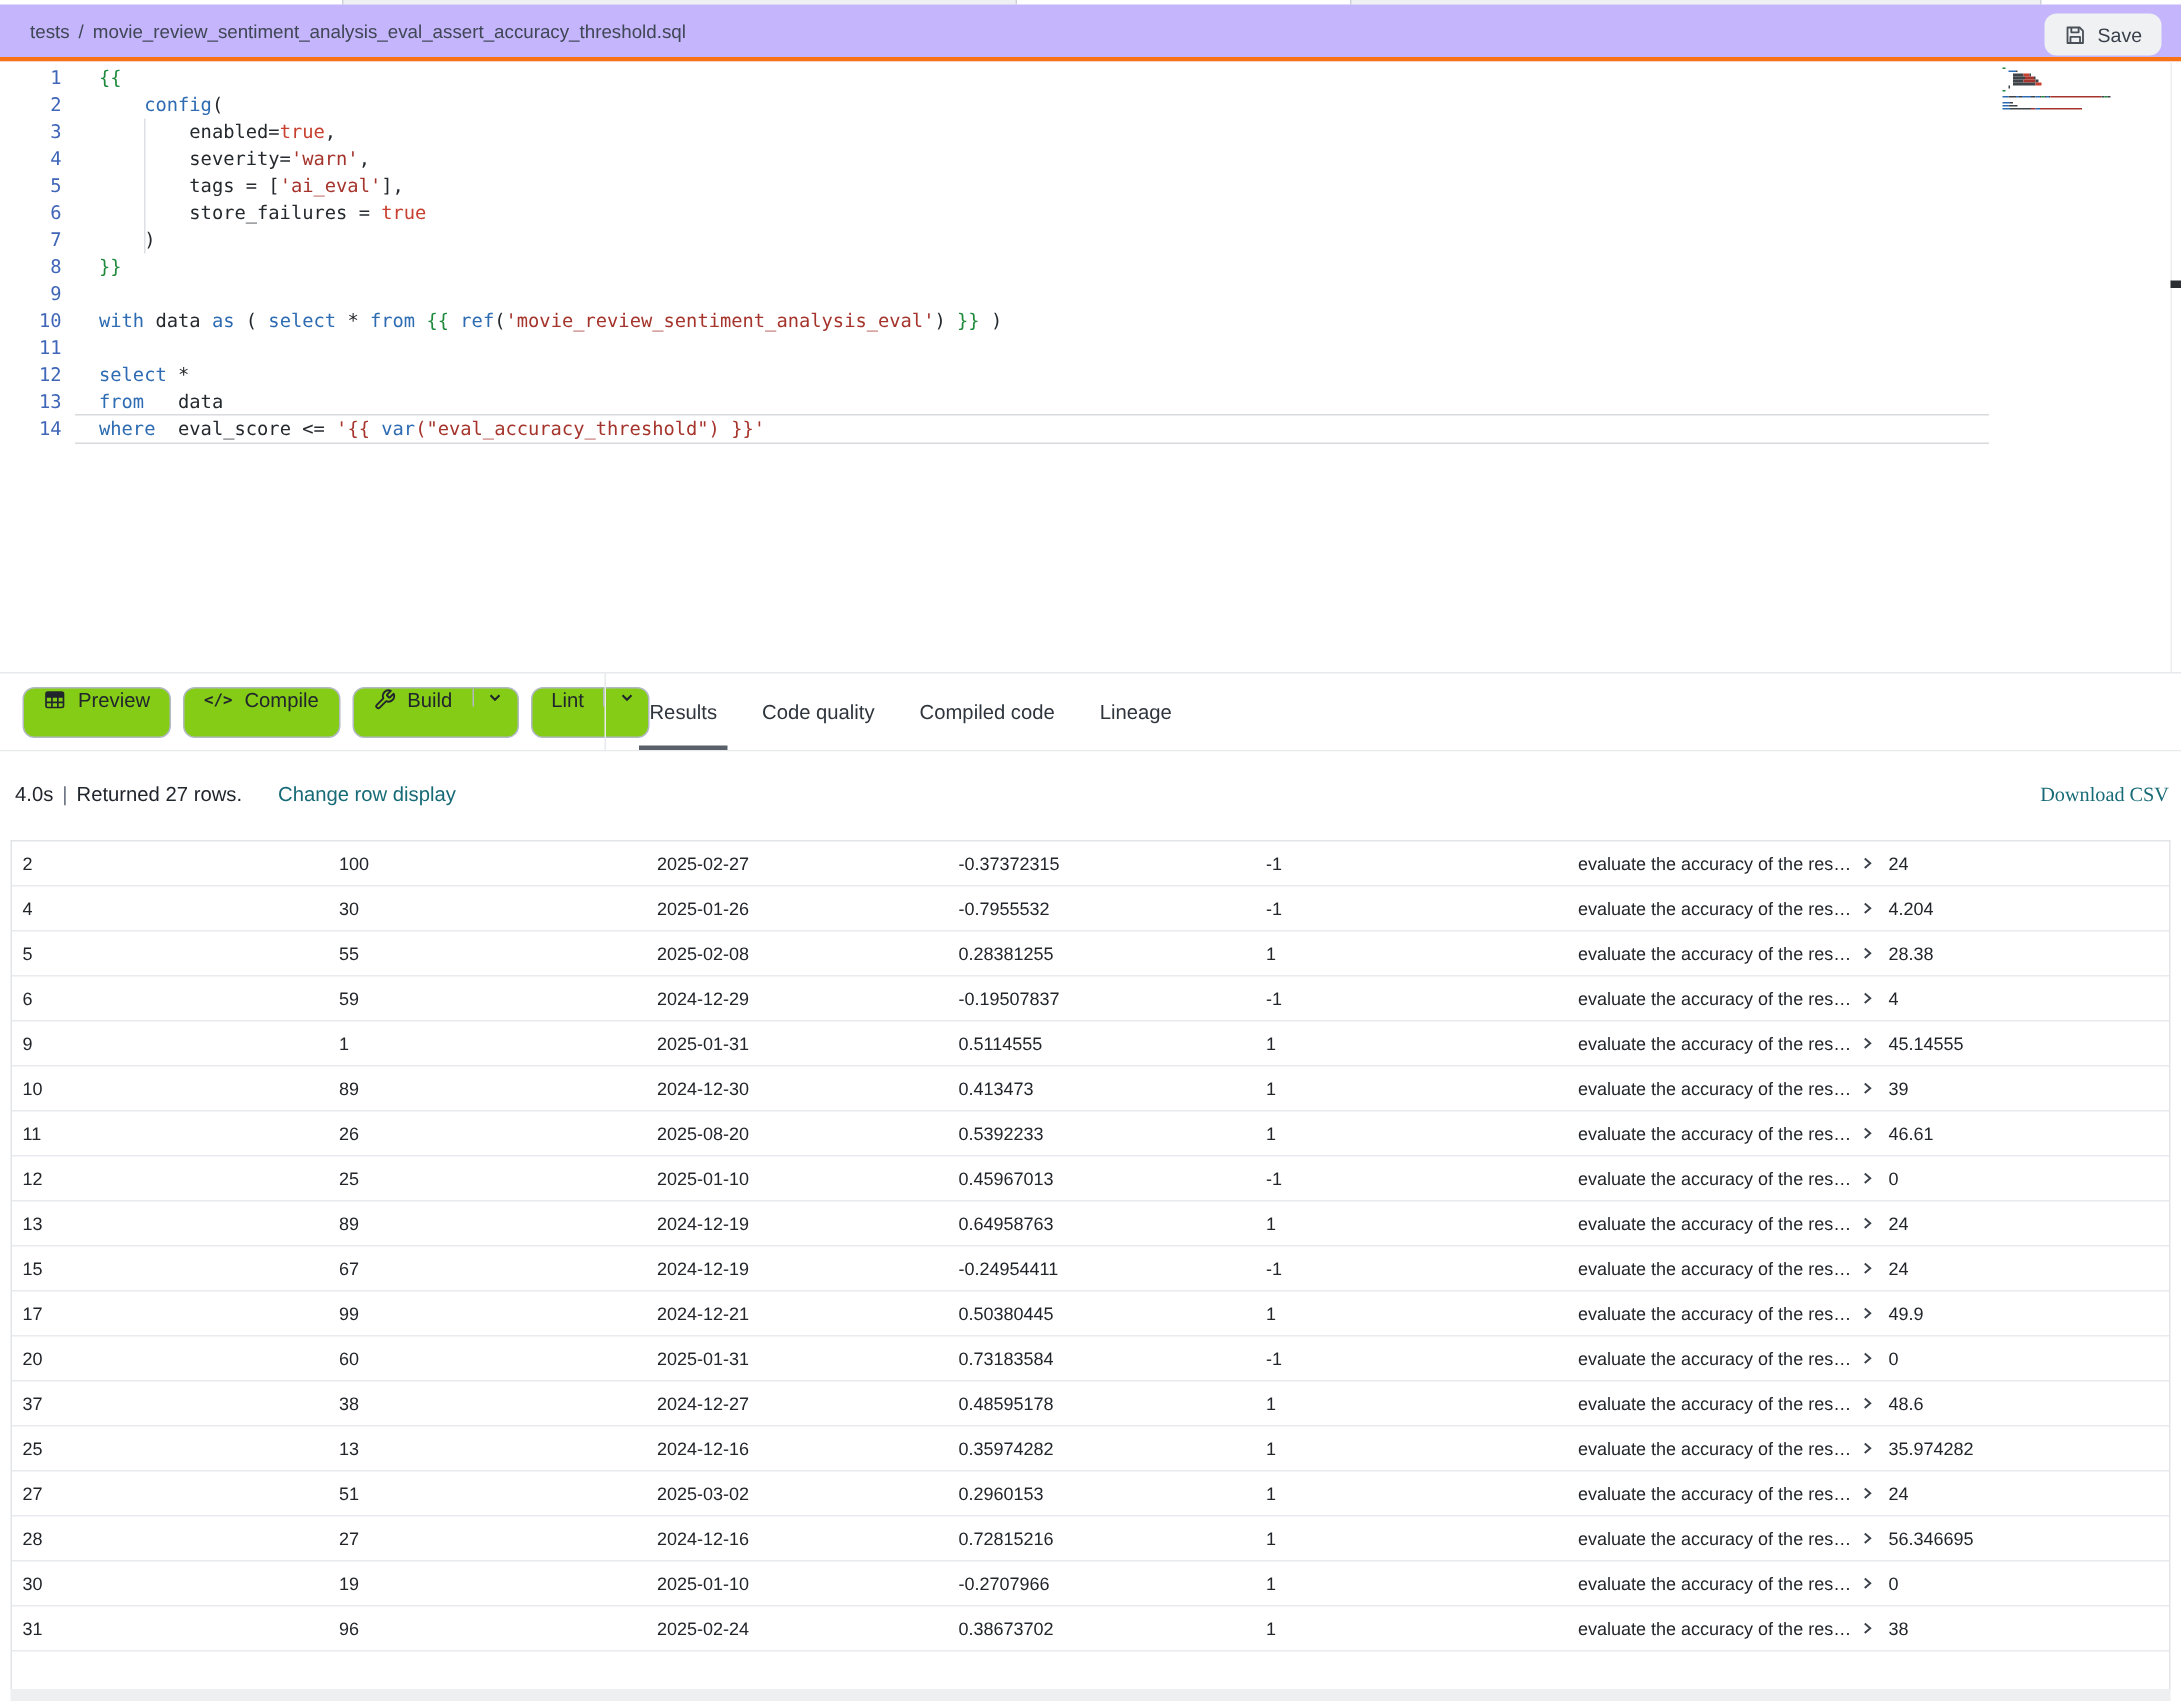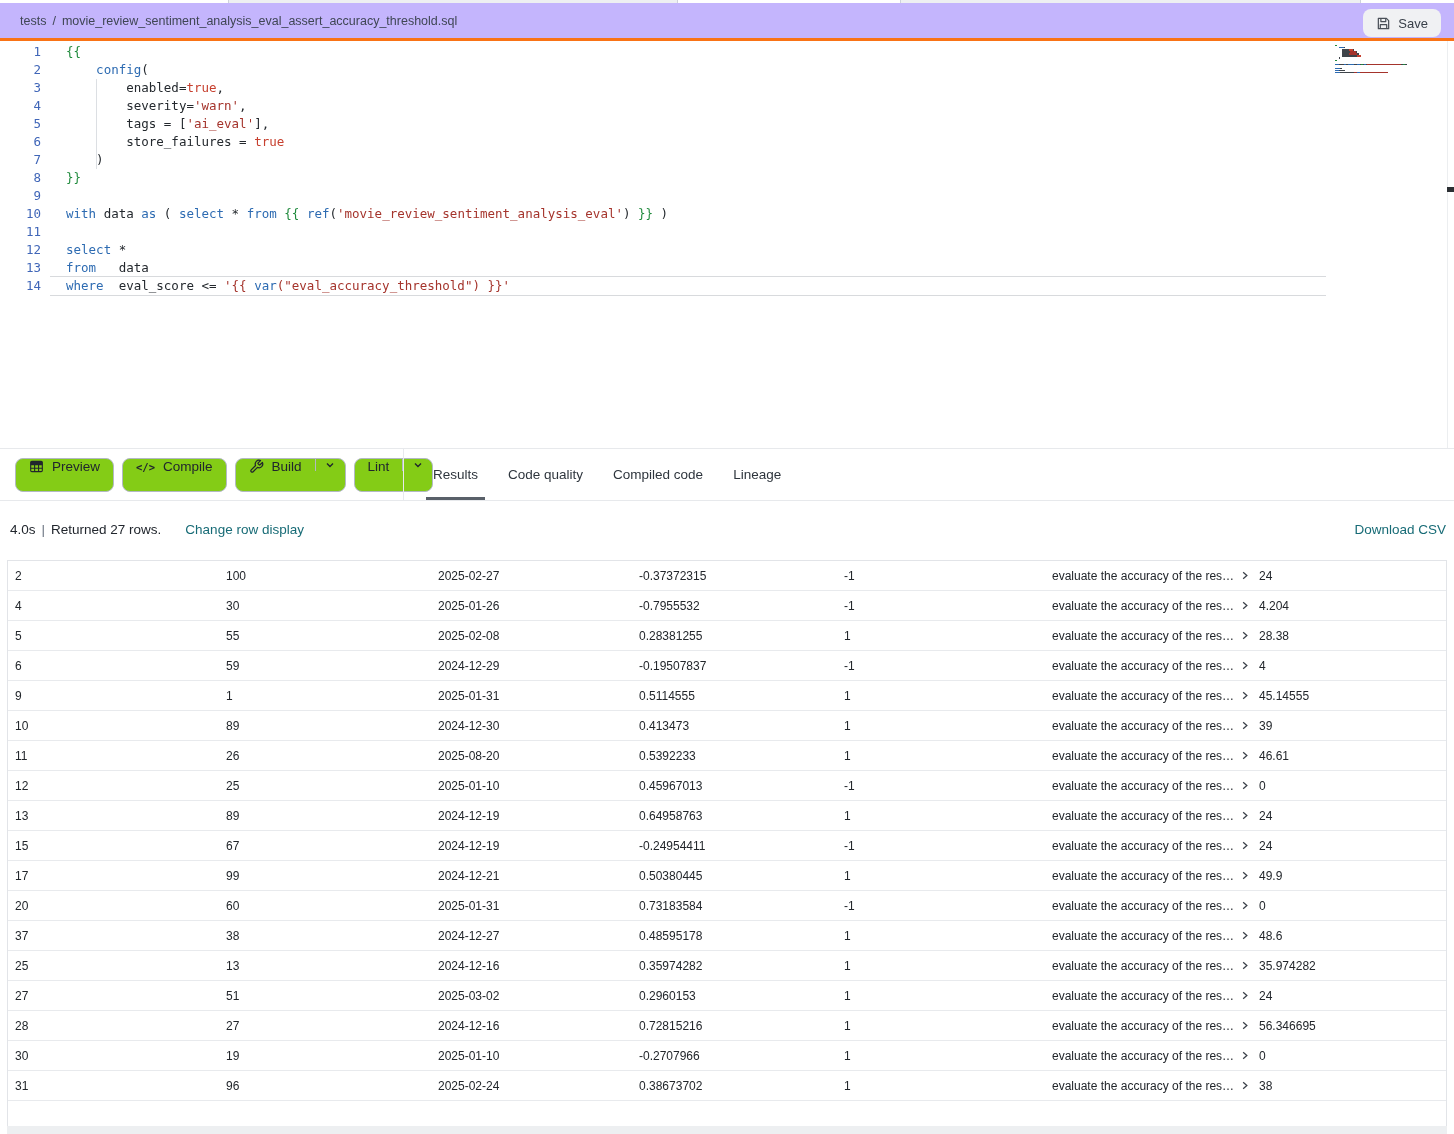--- a/index.html
+++ b/index.html
@@ -55,21 +55,21 @@
   .tab.active::after { content:""; position:absolute; left:8px; right:8px; bottom:0; height:3px;
          background:#596069; }
 
   
   #status-row { position:absolute; top:501px; left:0; width:1454px; height:59px; background:#fff; }
   .status-left { position:absolute; left:10px; top:21px; display:flex; align-items:center;
                  font-size:13.5px; color:#21262d; }
   .status-left .sep { margin:0 6px; color:#6a7280; }
   .link { color:#176b76; cursor:pointer; text-decoration:none; font-size:13.5px; }
   .status-left .link { margin-left:24px; }
-  .download { position:absolute; right:8px; top:21px; }
+  .download { position:absolute; right:8px; top:21px;font-family:Liberation Serif, serif; }
 
   
   #results-table { position:absolute; left:7px; top:560px; width:1440px; height:566px;
                    border:1px solid #e2e4e8; border-bottom:none; overflow:hidden; background:#fff; }
   .tgrid { display:grid; grid-template-columns:211px 212px 201px 205px 208px 207px 1fr;
            align-items:center; }
   .thead { height:29px; background:#f4f5f7; border-bottom:1px solid #dfe2e6; }
   .thead .th { padding-left:7px; font-size:11px; font-weight:bold; color:#5c6572;
                letter-spacing:.3px; white-space:nowrap; }
   .trow { height:30px; border-bottom:1px solid #e8eaed; }

